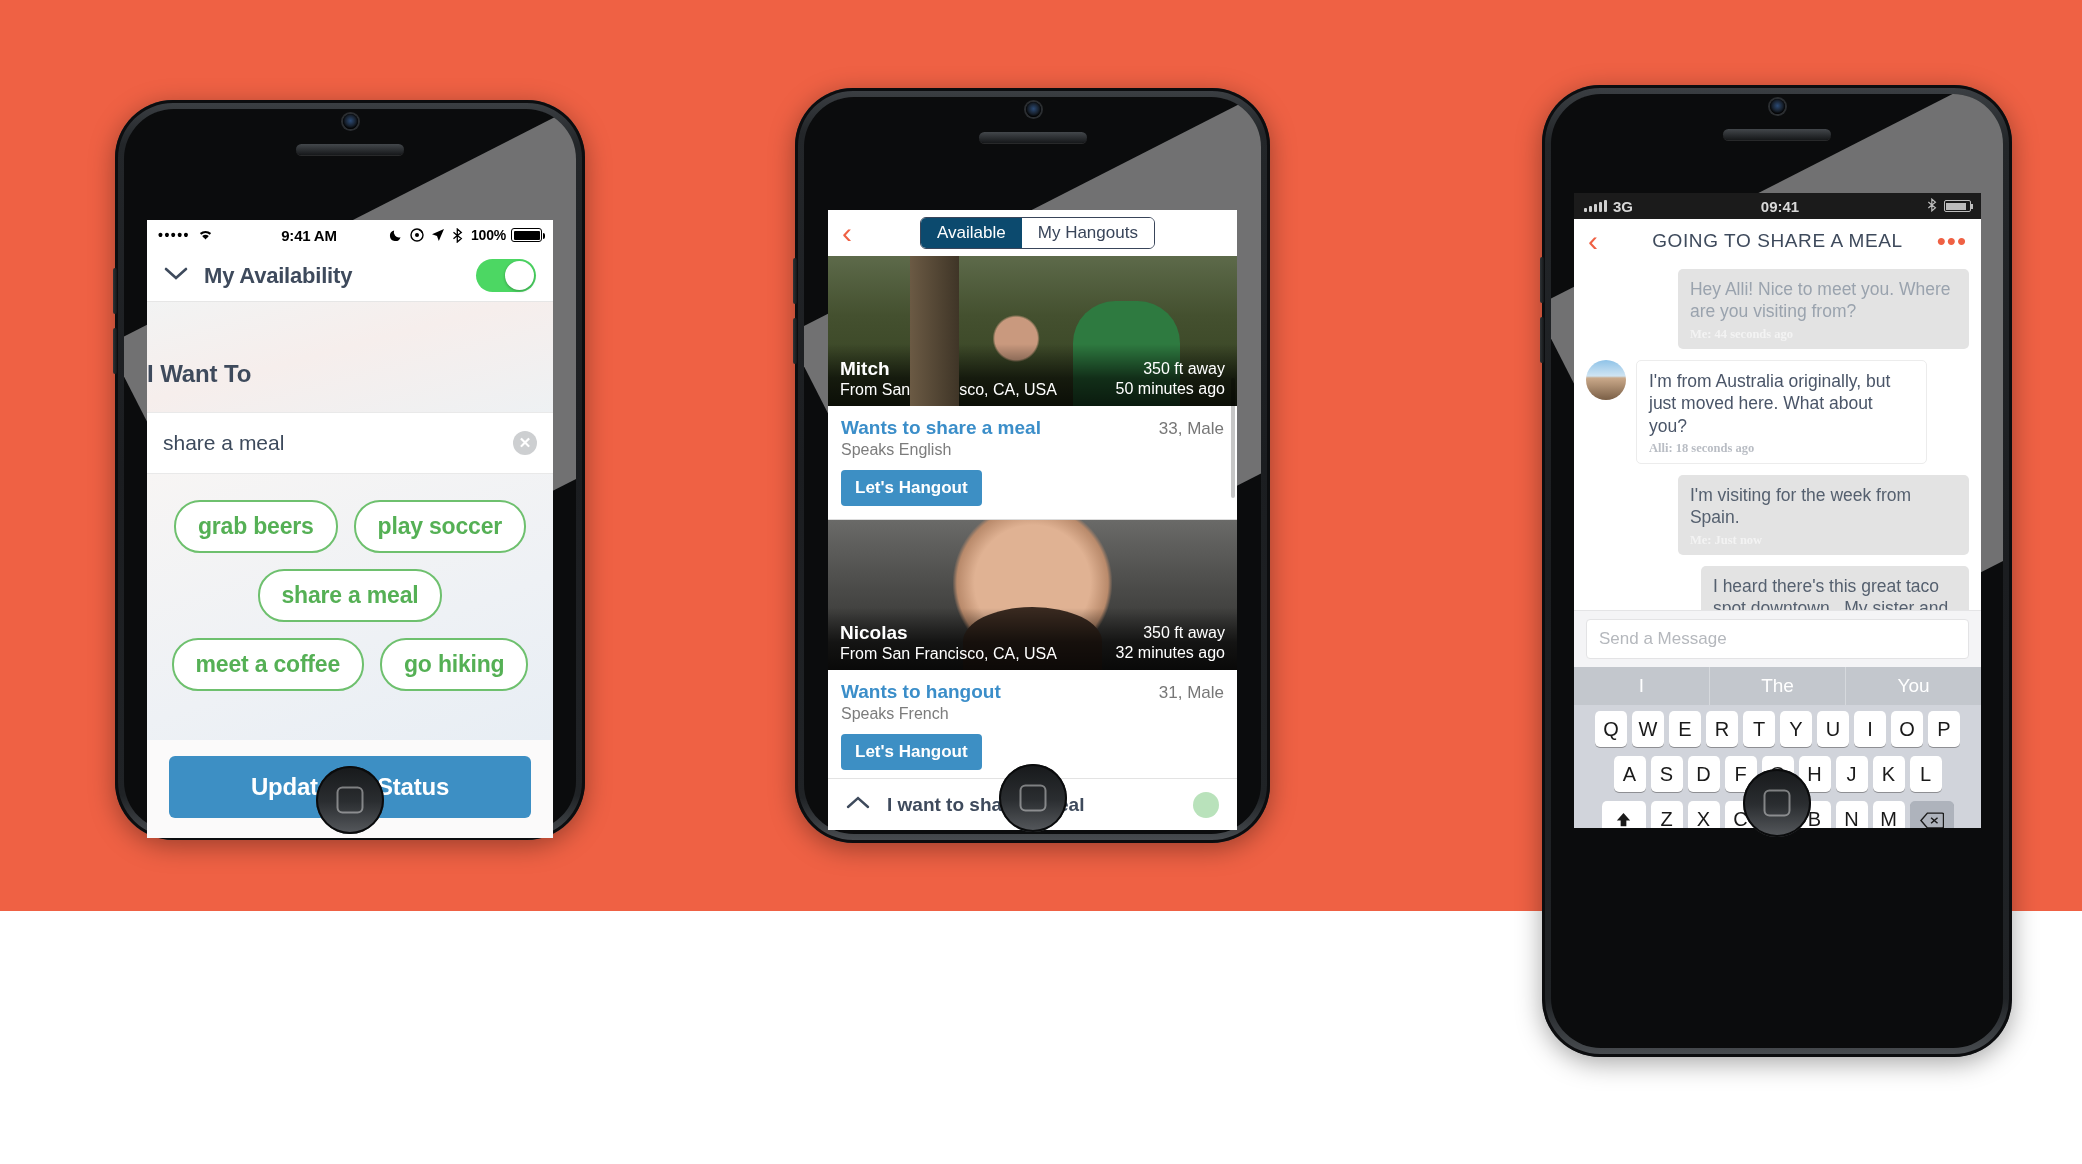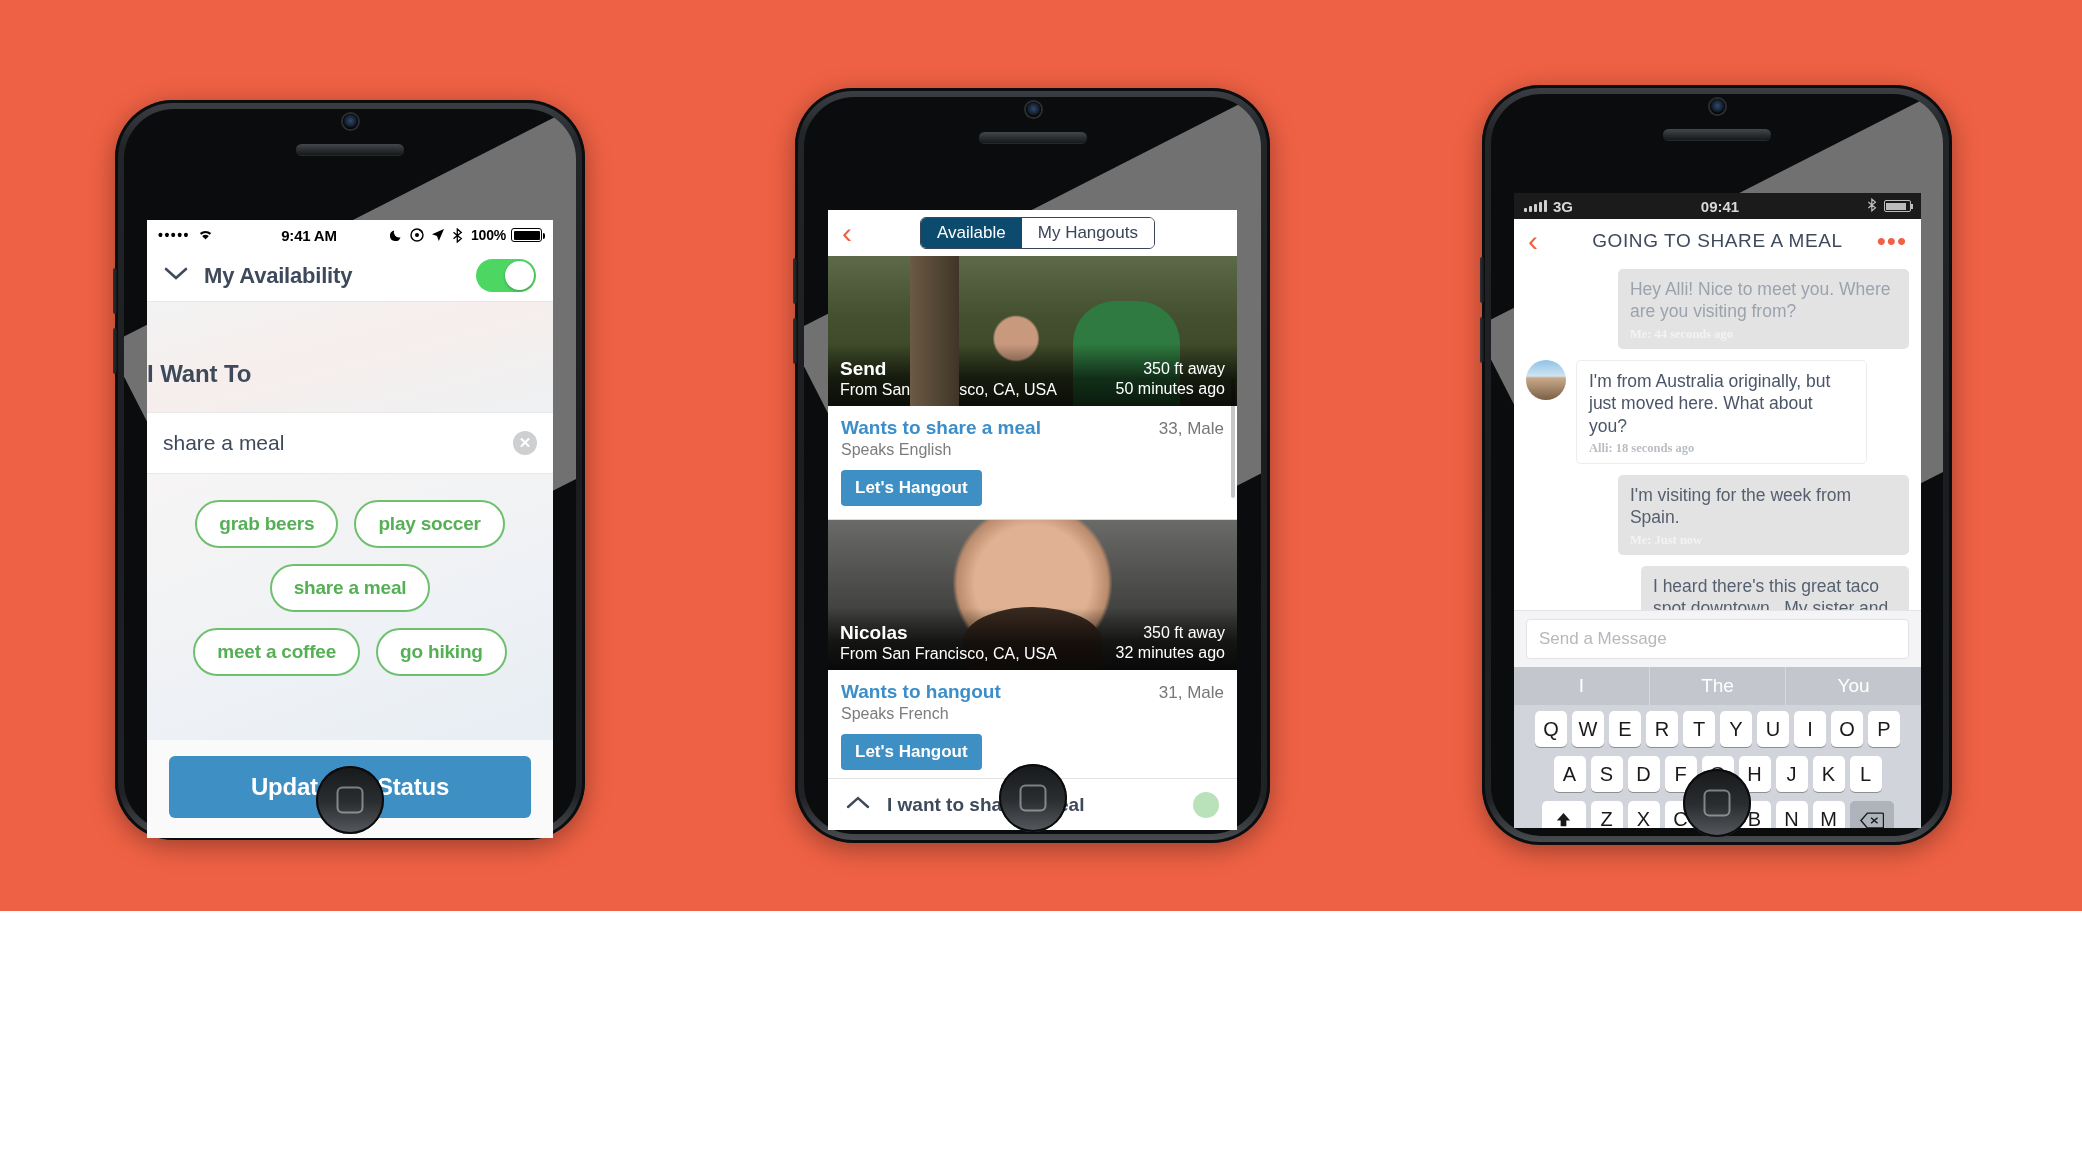--- a/index.html
+++ b/index.html
@@ -114,21 +114,21 @@
     background: #cdcfd1; color: #fff; font-size: 15px; line-height: 24px;
     text-align: center; font-weight: 700;
   }
   .p1-pills {
     background: linear-gradient(160deg,#f7f5f4 0%,#eef1f5 60%,#e8eef4 100%);
     padding: 26px 22px 10px; flex: 1;
   }
   .pill-row { display: flex; justify-content: center; gap: 16px; margin-bottom: 16px; }
   .pill {
     border: 2px solid #6ec06e; border-radius: 26px; background: #fff;
-    color: #55b055; font-size: 19px; font-weight: 700; padding: 11px 22px;
+    color: #55b055; font-size: 23px; font-weight: 700; padding: 11px 22px;
     white-space: nowrap; letter-spacing: -.2px;
   }
   .p1-footer { background: #fbfafa; padding: 16px 22px 20px; }
   .btn-blue {
     background: #3d8fc4; color: #fff; border-radius: 6px; text-align: center;
     font-size: 24px; font-weight: 700; padding: 17px 0; letter-spacing: -.2px;
   }
 
   
   .p2-head {
@@ -358,21 +358,21 @@
         <span class="seg">
           <div class="on">Available</div>
           <div class="off">My Hangouts</div>
         </span>
       </div>
 
       <div class="card">
         <div class="photo ph-a">
           <div class="ph-grad">
             <div class="ph-left">
-              <div class="nm">Send</div>
+              <div class="nm">Mitch</div>
               <div class="loc">From San Francisco, CA, USA</div>
             </div>
             <div class="ph-right">
               <div>350 ft away</div>
               <div>50 minutes ago</div>
             </div>
           </div>
         </div>
         <div class="card-body">
           <div class="cb-top">
@@ -418,21 +418,21 @@
         <span class="lbl">I want to share a meal</span>
         <span class="dot-green"></span>
       </div>
     </div>
 
     <div class="home-btn" style="left:50%; top:676px; margin-left:-34px; width:68px; height:68px;">
       <span class="home-sq"></span>
     </div>
   </div>
 
-  <div class="phone" style="left:1482px; top:85px; width:470px; height:760px;">
+  <div class="phone" style="left:1542px; top:85px; width:470px; height:972px;">
     <div class="phone-body"></div>
     <div class="phone-inner"></div>
     <div class="btn-side" style="left:-2px; top:172px; height:46px;"></div>
     <div class="btn-side" style="left:-2px; top:232px; height:46px;"></div>
     <div class="speaker" style="left:181px; top:44px; width:108px;"></div>
     <div class="camera" style="left:228px; top:14px;"></div>
     <div class="glare"></div>
 
     <div class="screen" style="left:32px; top:108px; width:407px; height:635px; background:#f4f4f6;">
 

